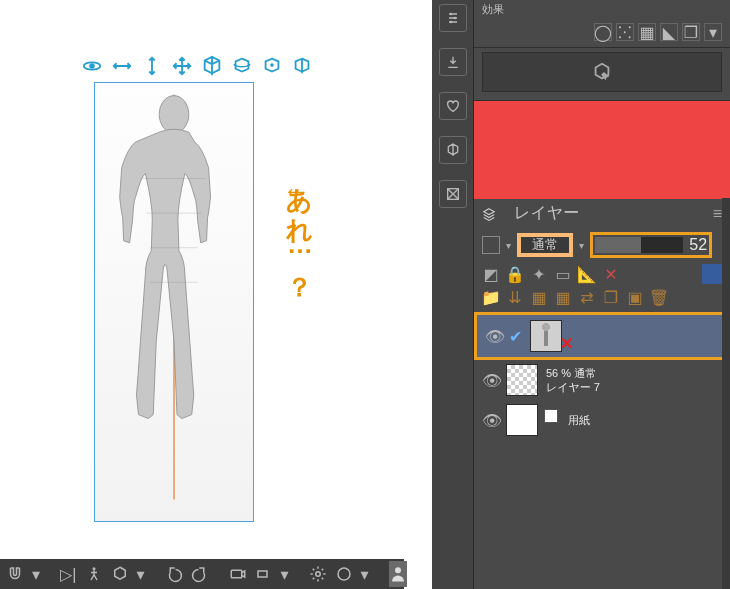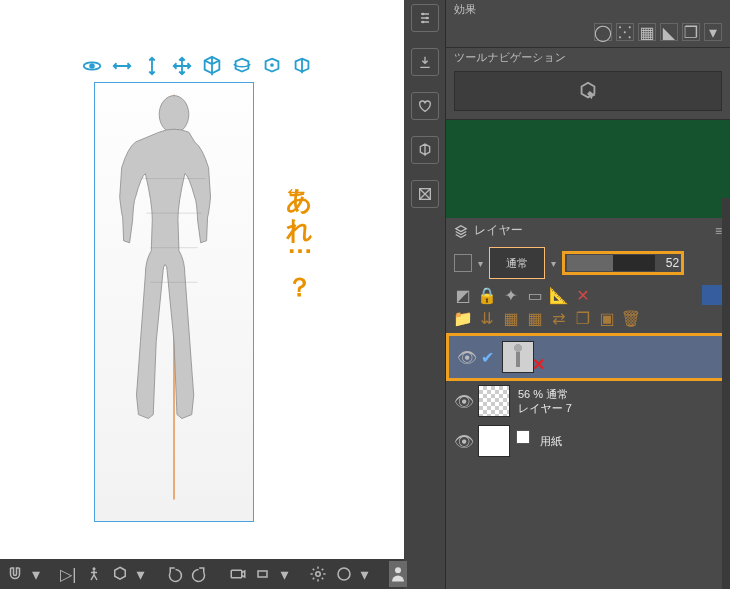--- a/index.html
+++ b/index.html
@@ -101,22 +101,23 @@
       background: #6a6a6a;
       display: flex;
       align-items: center;
       justify-content: center;
     }
 
     
     .right-area {
       flex: 1;
       height: 589px;
-      background: #14532d;
-      display: flex;
+      background: #ef4444;
+      display: flex;
+      margin-left: 28px;
     }
     .dock {
       width: 42px;
       height: 100%;
       background: #434343;
       border-right: 1px solid #2a2a2a;
       padding-top: 4px;
       display: flex;
       flex-direction: column;
       align-items: center;
@@ -181,47 +182,47 @@
 
     .layer-panel {
       flex: 1;
       background: #494949;
       display: flex;
       flex-direction: column;
     }
     .layer-head {
       display: flex;
       align-items: center;
-      gap: 6px;
+      gap: 18px;
       padding: 4px 8px;
       color: #c8c8c8;
-      font-size: 12px;
+      font-size: 16px;
     }
     .layer-head svg { width: 14px; height: 14px; }
 
     .opacity-row {
       display: flex;
       align-items: center;
       gap: 6px;
       padding: 4px 8px;
     }
     .opacity-row .sq {
       width: 18px; height: 18px; border: 1px solid #888; background: #494949;
     }
     .opacity-row .chev { color: #aaa; font-size: 10px; }
     .opacity-row .blend {
       width: 56px;
-      height: 32px;
+      height: 24px;
       background: #3a3a3a;
       color: #d2d2d2;
-      font-size: 11px;
+      font-size: 13px;
       display: flex;
       align-items: center;
       justify-content: center;
-      border: 1px solid #fdba74;
+      border: 4px solid #fdba74;
     }
     .opacity-highlight {
       border: 3px solid #f0a020;
       display: flex;
       align-items: center;
       padding: 1px 2px;
       gap: 2px;
     }
     .opacity-slider {
       width: 88px;
@@ -237,21 +238,21 @@
         linear-gradient(-45deg, #666 25%, transparent 25%) 0 3px/6px 6px,
         linear-gradient(45deg, transparent 75%, #666 75%) 3px -3px/6px 6px,
         linear-gradient(-45deg, transparent 75%, #666 75%) 3px 0/6px 6px,
         #888;
     }
     .opacity-slider .bar {
       position: absolute; left:0; top:0; bottom:0; width: 52%;
       background: #676767;
     }
     .opacity-val {
-      color: #e6e6e6; font-size: 12px; width: 22px; text-align: right;
+      color: #e6e6e6; font-size: 16px; width: 22px; text-align: right;
     }
 
     .layer-toolrow {
       display: flex;
       align-items: center;
       gap: 6px;
       padding: 2px 8px;
     }
     .layer-toolrow .tb {
       width: 18px; height: 18px;
@@ -505,21 +506,20 @@
         <span class="e">◯</span>
         <span class="e">⁙</span>
         <span class="e">▦</span>
         <span class="e">◣</span>
         <span class="e">❐</span>
         <span class="e">▾</span>
       </div>
     </div>
 
     <div class="panel-group">
-      <h5>ツールナビゲーション</h5>
       <div class="nav-box">
         <svg viewBox="0 0 24 24">
             <path d="M12 3l7 4v8l-7 4-7-4V7z" fill="none" stroke="currentColor" stroke-width="2"></path>
             <path d="M14 12l6 5-3 1-1 3-5-6z" fill="currentColor"></path>
           </svg>
       </div>
     </div>
 
     <div class="spacer-mid"></div>
 

